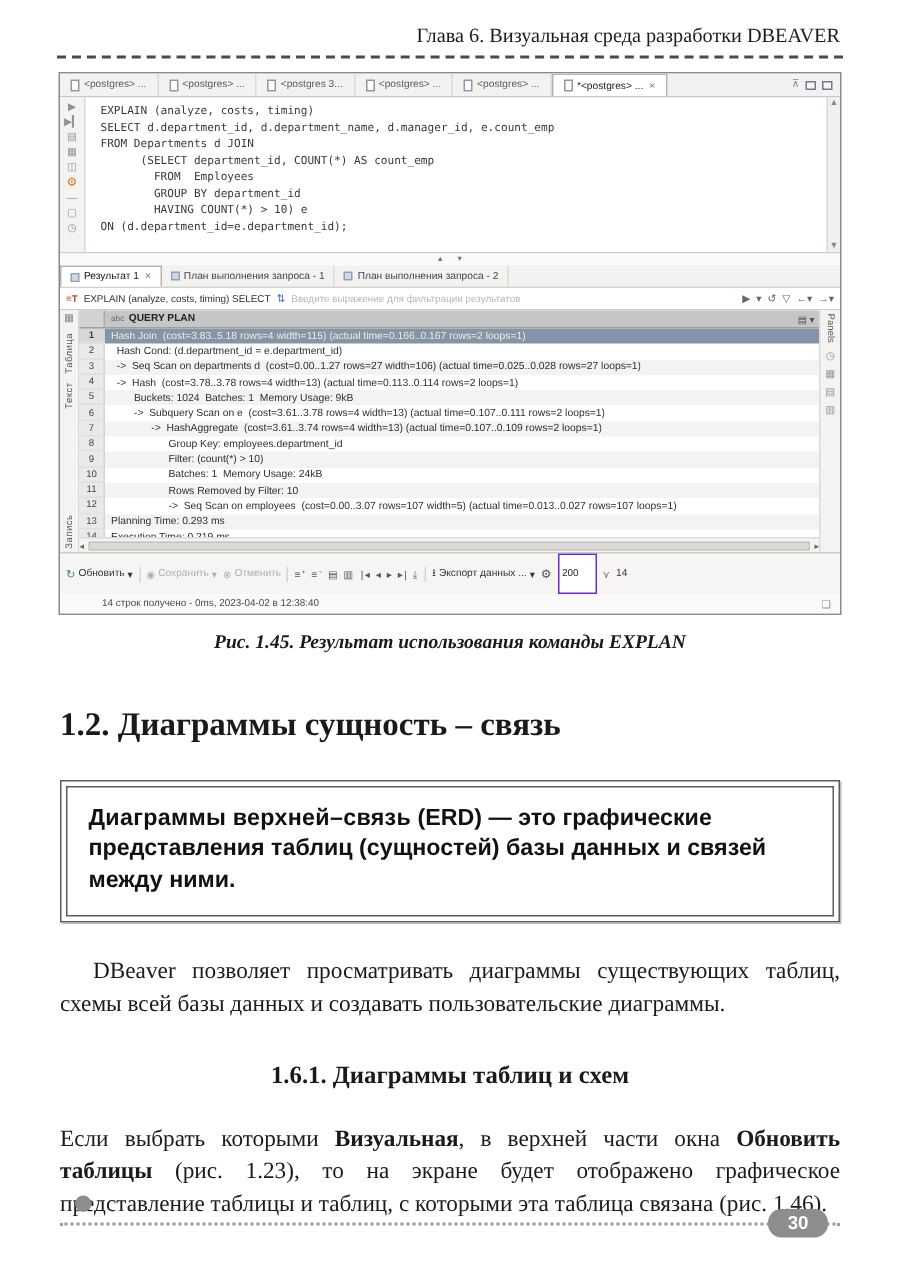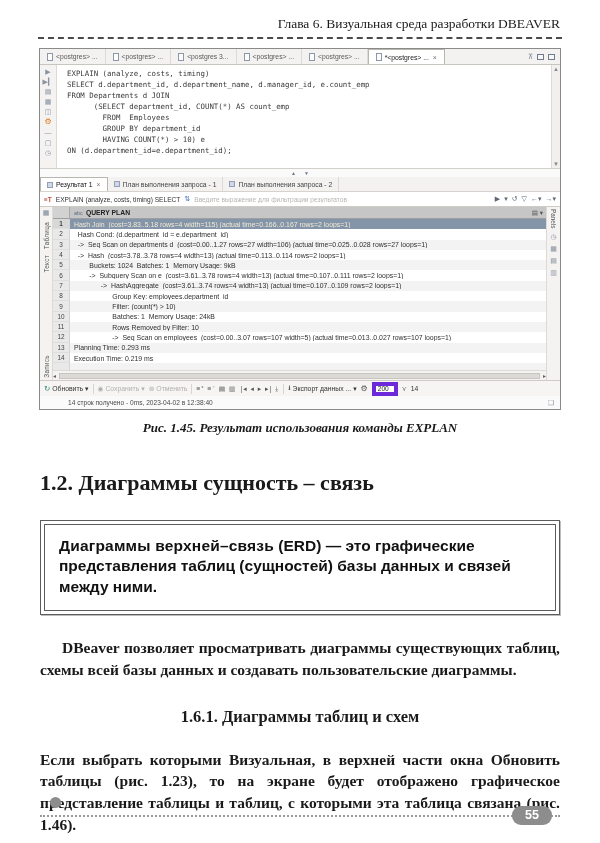--- a/index.html
+++ b/index.html
@@ -98,38 +98,38 @@
   .hthumb { flex:1 1 auto; height:6px; margin:0 3px; background:#dcdad7; border:1px solid #c8c5c1; }
 
   
   .btoolbar { flex:0 0 16px; display:flex; align-items:center; gap:4px; padding:0 4px;
               border-top:1px solid #cfccc8; background:#f6f5f4; font-size:6.8px; color:#333; }
   .tbtn { display:flex; align-items:center; gap:2px; white-space:nowrap; }
   .tbtn .ref { color:#2e8b74; font-size:7.5px; }
   .tbtn.disabled { color:#b3b0ac; }
   .tb-sep { width:1px; height:10px; background:#d8d5d1; }
   .tb-nav { color:#555; letter-spacing:1px; font-size:6.8px; white-space:nowrap; }
-  .fetchbox { width:26px; height:14px; border:4px solid #6d28d9; background:#fff;
+  .fetchbox { width:26px; height:27px; border:1px solid #6d28d9; background:#fff;
               font-size:6.6px; font-family:"Liberation Sans", sans-serif; padding:0 2px; color:#222; }
   .statusbar { flex:0 0 13px; display:flex; align-items:center; padding:0 6px 0 28px;
                font-size:6.6px; color:#4a4a4a; background:#fbfafa; }
   .statusbar .clip { margin-left:auto; color:#8a93a1; font-size:7px; }
 
   
   .fig-caption { margin-top:10px; text-align:center; font-size:13px; font-weight:bold; font-style:italic; }
   .section-title { margin:34px 40px 0 40px; font-size:22px; font-weight:bold; }
 
   .defbox-outer { margin:24px 40px 0 40px; border:1px solid #5c5c5c; padding:3px;
                   box-shadow:1px 1px 0 #bdbdbd; }
   .defbox-inner { border:1px solid #5c5c5c; padding:11px 14px 13px 14px;
                   font-family:"Liberation Sans", sans-serif; font-size:15.5px;
                   line-height:1.32; color:#111; font-weight:bold; }
   .defbox-inner .term { font-weight:800; letter-spacing:.2px; }
 
-  .para { margin:22px 40px 0 40px; font-size:15.5px; line-height:1.4; text-align:justify;font-weight:bold; }
+  .para { margin:22px 40px 0 40px; font-size:15.5px; line-height:1.4; text-align:justify; }
   .para.indent { text-indent:22px; }
   .subsection-title { margin:26px 40px 0 40px; text-align:center; font-size:16.5px; font-weight:bold; }
 
   
   .footer { position:absolute; left:0; right:0; bottom:18px; height:40px; }
   .footer-dot { position:absolute; left:50px; bottom:17px; width:11px; height:11px;
                 border-radius:50%; background:#8d8d8d; }
   .footer-rule { position:absolute; left:40px; right:40px; bottom:8px; border-top:2px dotted #9a9a9a; }
   .page-badge { position:absolute; right:48px; bottom:0; background:#8d8d8d; color:#fff;
                 font-family:"Liberation Sans", sans-serif; font-weight:bold; font-size:12.5px;
@@ -374,14 +374,14 @@
 
 <p class="para indent">DBeaver позволяет просматривать диаграммы существующих таблиц, схемы всей базы данных и создавать пользовательские диаграммы.</p>
 
 <h2 class="subsection-title">1.6.1. Диаграммы таблиц и схем</h2>
 
 <p class="para"><span>Если выбрать которыми </span><b>Визуальная</b><span>, в верхней части окна </span><b>Обновить таблицы</b><span> (рис. 1.23), то на экране будет отображено графическое представление таблицы и таблиц, с которыми эта таблица связана (рис. 1.46).</span></p>
 
 <div class="footer">
   <div class="footer-dot"></div>
   <div class="footer-rule"></div>
-  <div class="page-badge">55</div>
+  <div class="page-badge">30</div>
 </div>
 
 </body></html>

